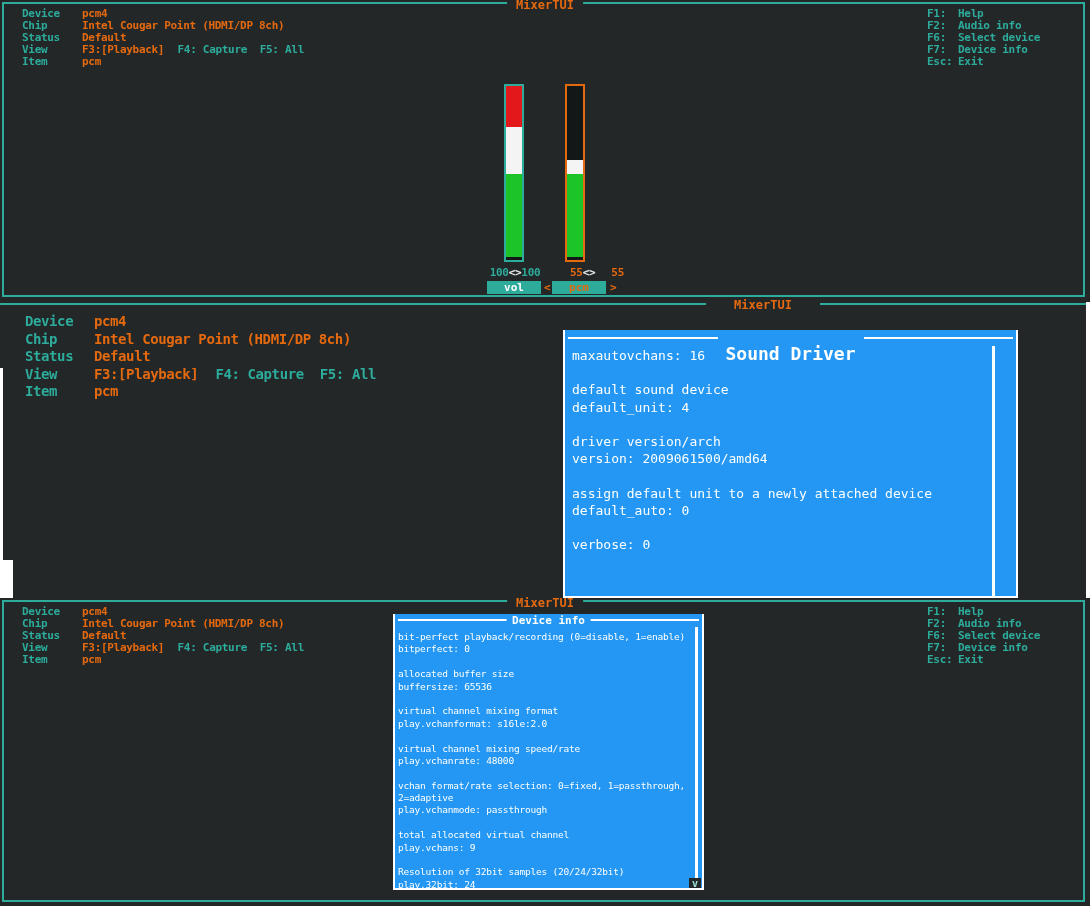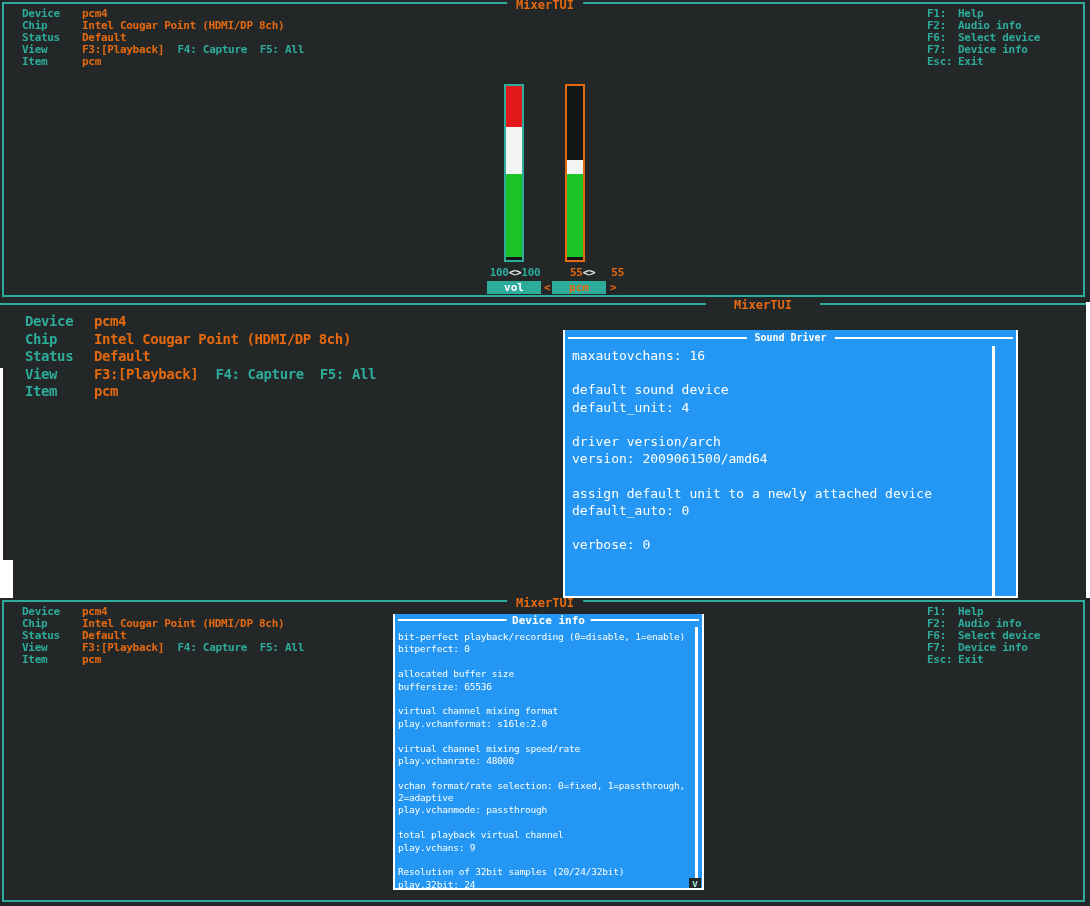--- a/index.html
+++ b/index.html
@@ -72,22 +72,22 @@
   
   .dlg{position:absolute;background:var(--blue);border:2px solid #fff;border-top:none;
     box-sizing:border-box;color:#fff;z-index:3;}
   .dlg-sound{left:563px;top:30px;width:455px;height:268px;}
   .dlg-dev{left:393px;top:16px;width:311px;height:276px;overflow:hidden;}
   .dlg-titlebar{position:relative;height:16px;}
   .dlg-dev .dlg-titlebar{height:13px;}
   .tline{position:absolute;left:3px;right:3px;top:7px;height:2px;background:#fff;}
   .dlg-dev .tline{top:5px;}
   .dlg-title{position:absolute;left:50%;transform:translateX(-50%);top:0;
-    background:var(--blue);padding:0 8px;font-weight:bold;white-space:nowrap;
-    font-size:10px;line-height:16px;}
+    background:var(--blue);padding:16px 8px;font-weight:bold;white-space:nowrap;
+    font-size:18px;line-height:16px;}
   .dlg-dev .dlg-title{font-size:11px;line-height:13px;padding:0 6px;}
   .dlg-body{position:relative;}
   .dlg-sound .dlg-body{font-size:13px;padding:1px 26px 0 7px;}
   .dlg-sound .dl{height:17.2px;line-height:17.2px;}
   .dlg-dev .dlg-body{font-size:9.5px;letter-spacing:-0.2px;padding:4px 8px 0 3px;}
   .dlg-dev .dl{height:12.4px;line-height:12.4px;}
   .dl{white-space:pre;overflow:hidden;}
   .scrollline{position:absolute;width:3px;background:#fff;}
   .sl-sound{right:21px;top:16px;bottom:0;}
   .sl-dev{right:4px;top:13px;bottom:2px;}
@@ -213,21 +213,21 @@
           <div class="dl">virtual channel mixing format</div>
           <div class="dl">play.vchanformat: s16le:2.0</div>
           <div class="dl"></div>
           <div class="dl">virtual channel mixing speed/rate</div>
           <div class="dl">play.vchanrate: 48000</div>
           <div class="dl"></div>
           <div class="dl">vchan format/rate selection: 0=fixed, 1=passthrough,</div>
           <div class="dl">2=adaptive</div>
           <div class="dl">play.vchanmode: passthrough</div>
           <div class="dl"></div>
-          <div class="dl">total playback virtual channel</div>
+          <div class="dl">total allocated virtual channel</div>
           <div class="dl">play.vchans: 9</div>
           <div class="dl"></div>
           <div class="dl">Resolution of 32bit samples (20/24/32bit)</div>
           <div class="dl">play.32bit: 24</div>
         </div>
       <div class="scrollline sl-dev"></div>
       <div class="scroll-v">v</div>
     </div>
   </section>
 

